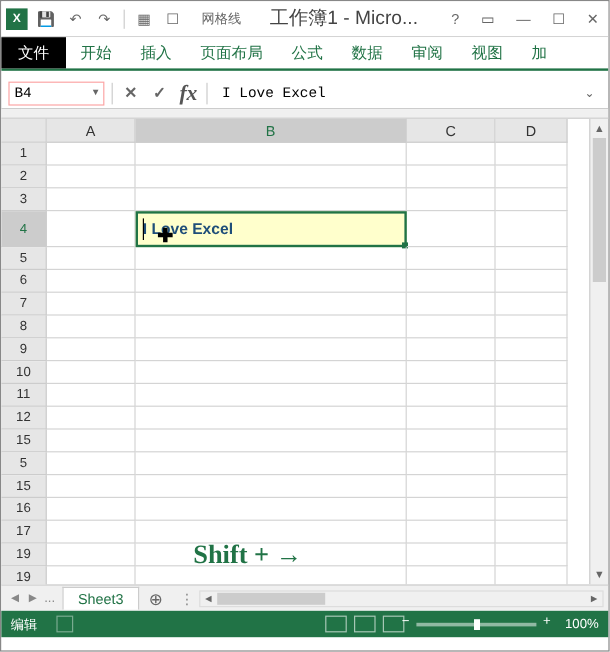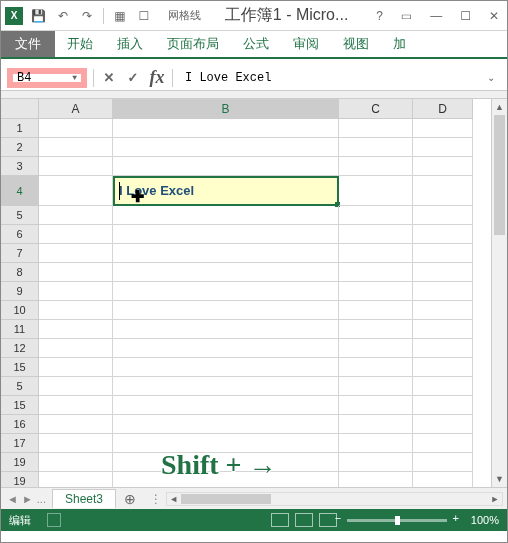--- a/index.html
+++ b/index.html
@@ -11,26 +11,26 @@
 .qat { display: flex; gap: 8px; align-items: center; color: #666; }
 .qat-icon { width: 16px; height: 16px; display: flex; align-items: center; justify-content: center; cursor: pointer; font-size: 12px; }
 .qat-sep { width: 1px; height: 16px; background: #ccc; }
 .gridlines-label { font-size: 11px; color: #666; margin-left: 8px; }
 .title-text { flex: 1; text-align: center; font-size: 16px; color: #444; }
 .window-controls { display: flex; gap: 10px; color: #666; font-size: 12px; }
 .wc-btn { cursor: pointer; padding: 0 4px; }
 
 
 .ribbon-tabs { height: 28px; display: flex; align-items: stretch; background: #fff; border-bottom: 2px solid #217346; }
-.file-tab { background: #737373; color: #fff; padding: 0 14px; display: flex; align-items: center; font-size: 13px; cursor: pointer; }
+.file-tab { background: #000000; color: #fff; padding: 0 14px; display: flex; align-items: center; font-size: 13px; cursor: pointer; }
 .rtab { padding: 0 12px; display: flex; align-items: center; color: #217346; font-size: 13px; cursor: pointer; }
 
 
 .formula-bar { height: 26px; display: flex; align-items: center; border-bottom: 1px solid #ccc; padding: 2px 6px; gap: 6px; margin-top: 6px; }
-.name-box { width: 80px; height: 20px; border: 6px solid #fca5a5; padding: 0 4px; font-family: "Courier New", monospace; font-size: 12px; display: flex; align-items: center; justify-content: space-between; }
+.name-box { width: 80px; height: 20px; border: 1px solid #fca5a5; padding: 0 4px; font-family: "Courier New", monospace; font-size: 12px; display: flex; align-items: center; justify-content: space-between; }
 .name-box-arrow { font-size: 8px; color: #666; }
 .fb-sep { width: 1px; height: 18px; background: #ccc; }
 .fb-btn { width: 18px; height: 18px; display: flex; align-items: center; justify-content: center; color: #666; cursor: pointer; font-size: 13px; font-weight: bold; }
 .fx-label { font-style: italic; font-family: "Times New Roman", serif; font-size: 18px; color: #555; }
 .formula-input { flex: 1; height: 20px; border: none; padding: 0 6px; font-family: "Courier New", monospace; font-size: 12px; outline: none; }
 .fb-expand { width: 14px; color: #666; font-size: 10px; cursor: pointer; }
 .divider { height: 8px; background: #f0f0f0; border-bottom: 1px solid #ccc; }
 
 
 .grid-wrap { position: relative; height: 388px; overflow: hidden; display: flex; }
@@ -52,21 +52,21 @@
 .row-4 .row-h { line-height: 30px; background: #ccc; color: #217346; }
 .col-B-header-sel { background: #ccc !important; color: #217346; }
 .selected-cell { background: #ffffcc; border: 2px solid #217346; padding: 0 4px; font-weight: bold; color: #1f4e79; font-size: 13px; line-height: 26px; position: relative; }
 .selected-cell::after { content: ''; position: absolute; right: -3px; bottom: -3px; width: 5px; height: 5px; background: #217346; }
 .cursor-caret { position: absolute; left: 4px; top: 4px; width: 1px; height: 18px; background: #000; }
 
 
 .fill-cursor { position: absolute; left: 130px; top: 88px; font-size: 16px; font-weight: bold; color: #000; pointer-events: none; }
 
 
-.annotation { position: absolute; left: 160px; top: 350px; font-family: Georgia, serif; font-size: 28px; font-weight: bold; color: #217346; text-shadow: 1px 1px 0 #fff, -1px -1px 0 #fff, 1px -1px 0 #fff, -1px 1px 0 #fff; pointer-events: none; }
+.annotation { position: absolute; left: 160px; top: 350px; font-family: Georgia, serif; font-size: 22px; font-weight: bold; color: #217346; text-shadow: 1px 1px 0 #fff, -1px -1px 0 #fff, 1px -1px 0 #fff, -1px 1px 0 #fff; pointer-events: none; }
 
 
 .vscroll { width: 16px; background: #f0f0f0; border-left: 1px solid #ccc; position: relative; }
 .vscroll-up, .vscroll-down { height: 16px; text-align: center; font-size: 9px; color: #666; line-height: 16px; cursor: pointer; }
 .vscroll-thumb { position: absolute; top: 16px; left: 2px; right: 2px; height: 120px; background: #ccc; cursor: pointer; }
 .vscroll-down { position: absolute; bottom: 0; left: 0; right: 0; }
 
 
 .sheet-row { height: 22px; display: flex; align-items: center; border-top: 1px solid #ccc; background: #f0f0f0; }
 .sheet-nav { display: flex; gap: 4px; padding: 0 6px; color: #888; font-size: 11px; }
@@ -116,20 +116,21 @@
     <span class="wc-btn">✕</span>
   </div>
 </div>
 
 <div class="ribbon-tabs">
   <div class="file-tab">文件</div>
   <div class="rtab">开始</div>
   <div class="rtab">插入</div>
   <div class="rtab">页面布局</div>
   <div class="rtab">公式</div>
+  <div class="rtab">数据</div>
   <div class="rtab">审阅</div>
   <div class="rtab">视图</div>
   <div class="rtab">加</div>
 </div>
 
 <div class="formula-bar">
   <div class="name-box">
     <span>B4</span>
     <span class="name-box-arrow">▼</span>
   </div>

